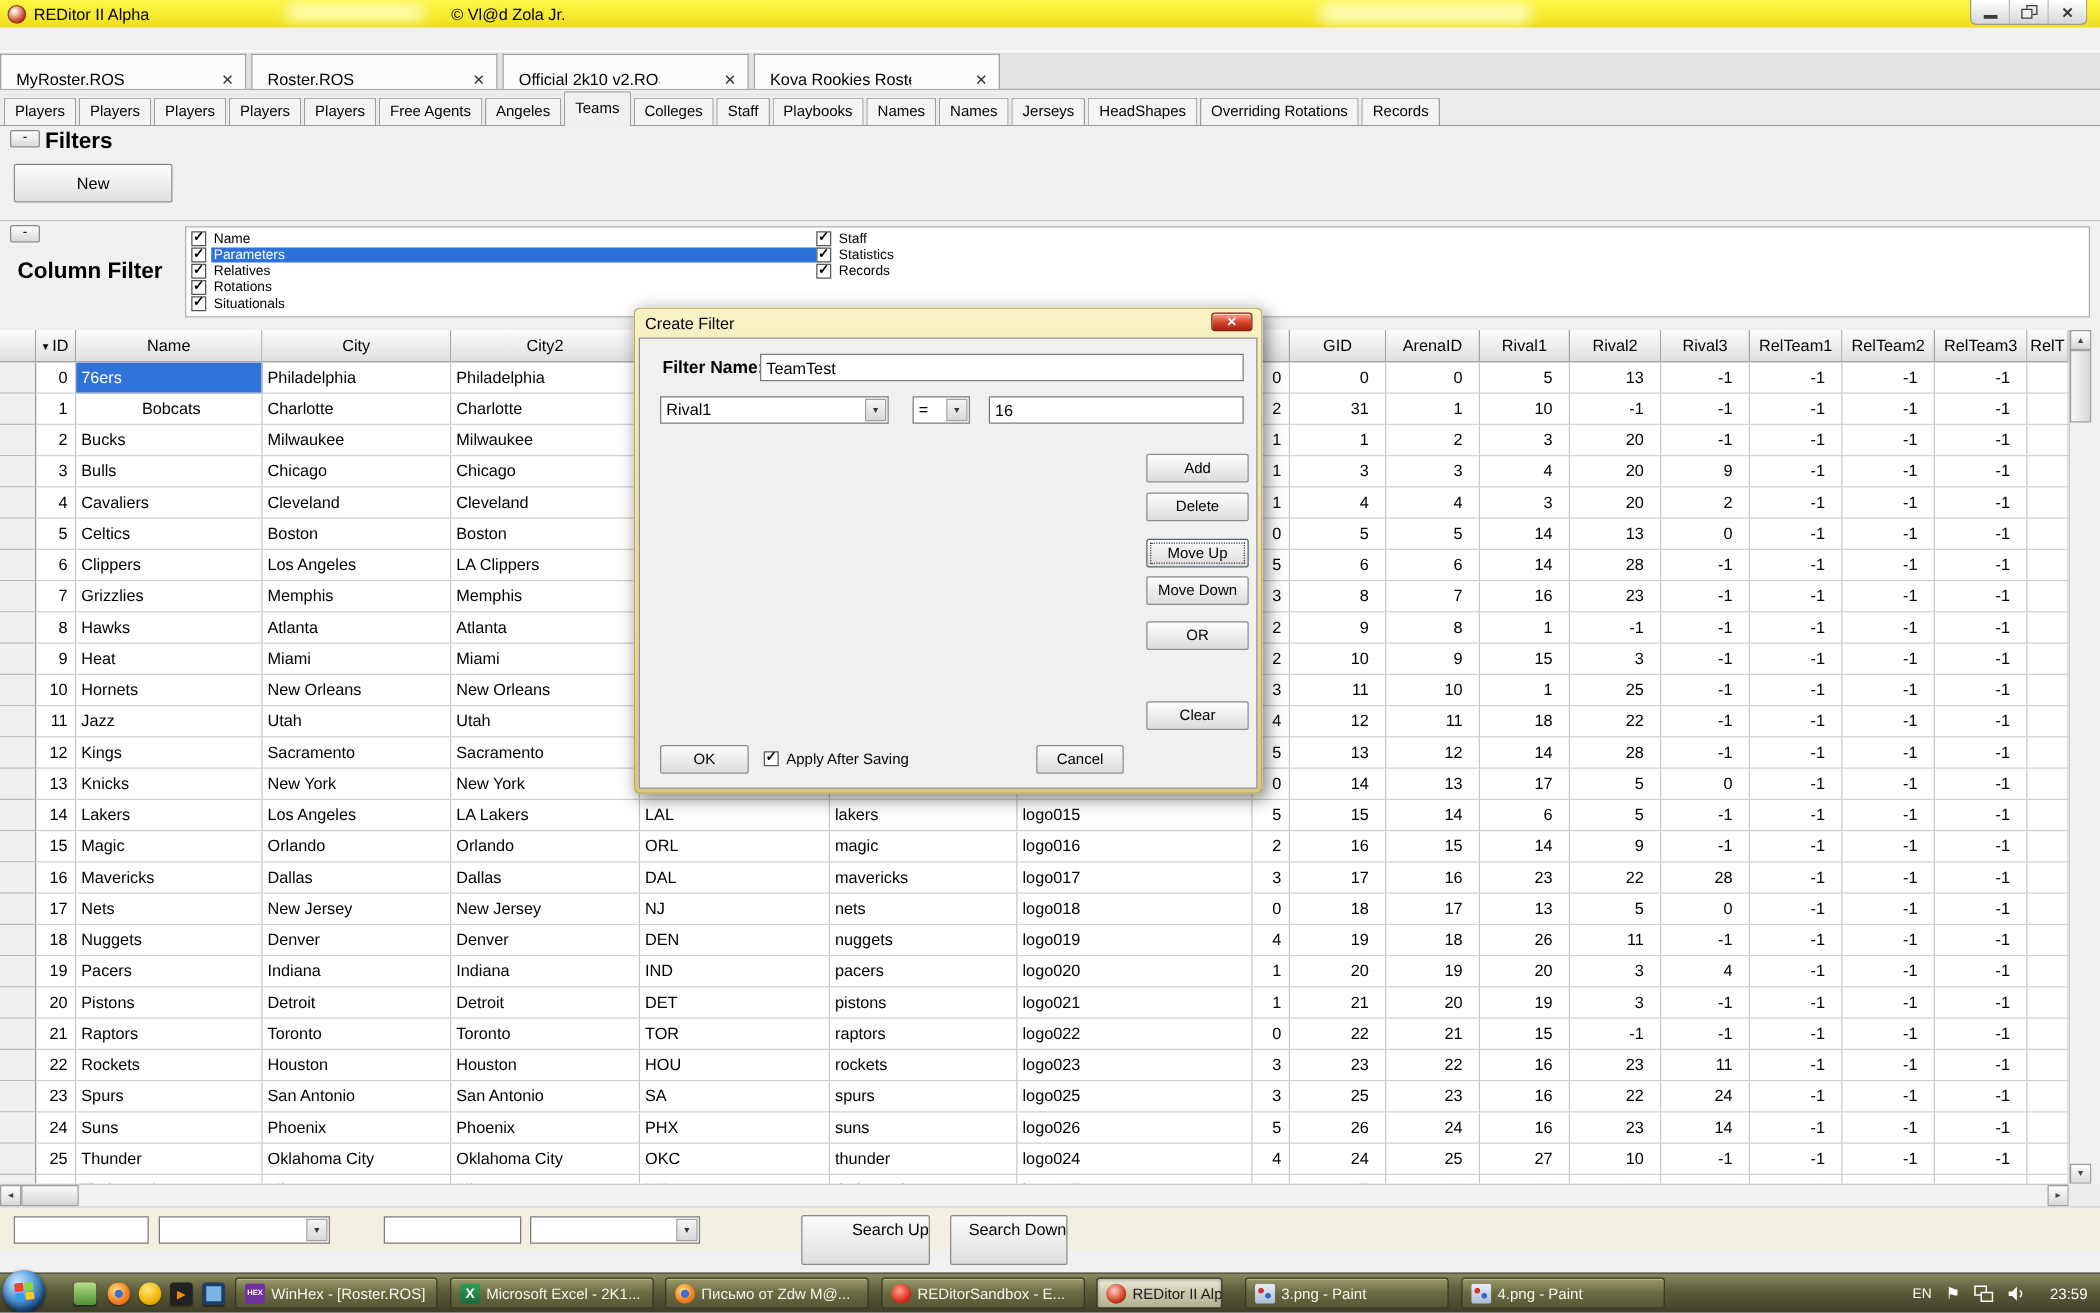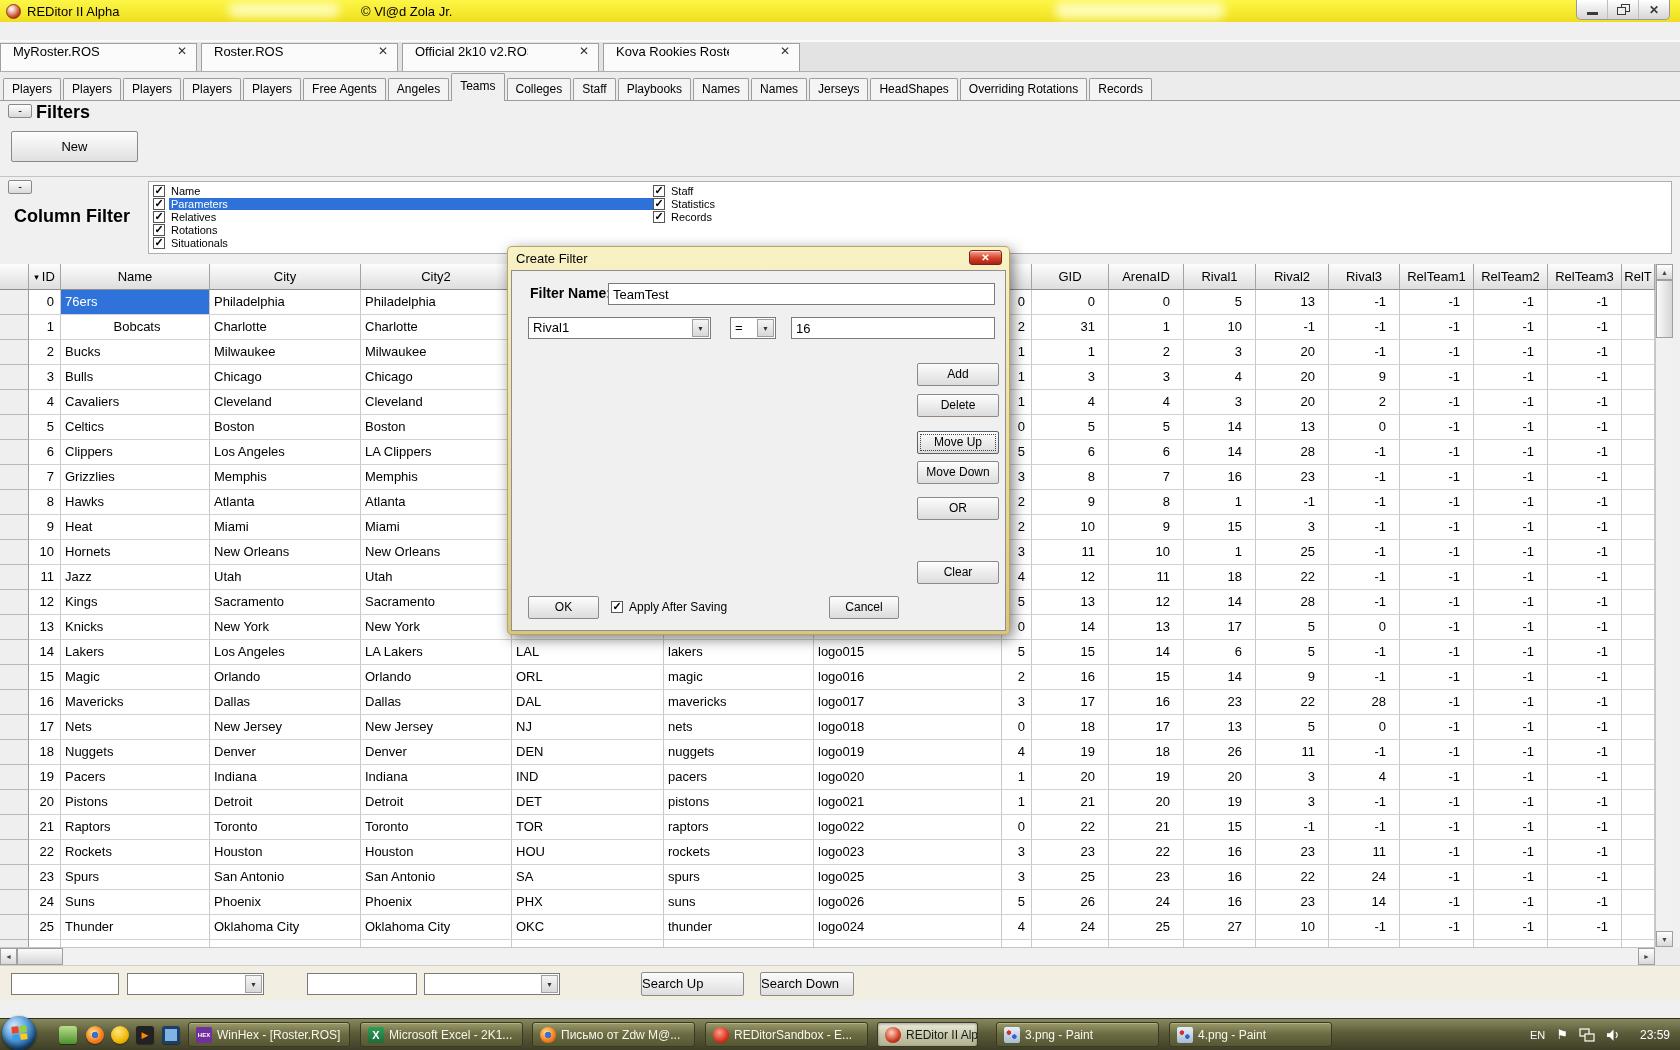--- a/index.html
+++ b/index.html
@@ -33,21 +33,21 @@
   
   .menubar{position:absolute;left:0;top:40px;width:100%;height:20px;
            background:linear-gradient(#f8fafc,#e9edf4);border-bottom:1px solid #d6d6d6;
            display:flex;align-items:center;padding-left:4px;box-sizing:border-box;}
   .menu-item{font-size:13px;padding:0 10px;height:100%;display:flex;align-items:center;color:#222;}
 
   
   .doctabs{position:absolute;left:0;top:42px;width:100%;height:30px;background:#e3e3e3;
            border-bottom:1px solid #adadad;display:flex;align-items:flex-end;box-sizing:border-box;}
   .doctab{width:197px;height:28px;background:#fbfbfb;border:1px solid #a0a0a0;border-bottom:none;
-          margin-right:4px;display:flex;align-items:flex-start;font-size:13px;
+          margin-right:4px;display:flex;align-items:flex-end;font-size:13px;
           padding:0 9px 0 12px;box-sizing:border-box;gap:45px;}
   .doctab-label{flex:1;overflow:hidden;white-space:nowrap;}
   .tab-close{font-size:12px;color:#333;margin-left:6px;}
 
   
   .cattabs{position:absolute;left:0;top:72px;width:100%;height:29px;background:#ececec;
            border-bottom:1px solid #9d9d9d;display:flex;align-items:flex-end;padding-left:3px;box-sizing:border-box;}
   .cattab{height:21px;line-height:21px;padding:0 8px;background:#f4f4f4;border:1px solid #9d9d9d;
           border-bottom:none;margin-right:2px;font-size:12px;border-radius:2px 2px 0 0;white-space:nowrap;}
   .cattab.active{position:relative;bottom:-1px;height:27px;line-height:25px;background:#f0f0f0;z-index:2;}
@@ -144,22 +144,22 @@
   #btn-movedown{left:405px;top:190px;} #btn-or{left:405px;top:226px;} #btn-clear{left:405px;top:290px;}
   #btn-ok{left:16px;top:325px;width:71px;} #btn-cancel{left:317px;top:325px;width:70px;}
   .dlg-apply{position:absolute;left:99px;top:329px;display:flex;gap:6px;align-items:center;font-size:12px;}
 
   
   .search-band{position:absolute;left:0;top:965px;width:100%;height:35px;background:#f2efe2;
                border-top:1px solid #cfcfcf;box-sizing:border-box;}
   .search-band .tbox{position:absolute;top:7px;height:22px;}
   #sin1{left:11px;width:108px;} #sin2{left:307px;width:110px;}
   #scombo1{left:127px;top:7px;width:137px;height:22px;} #scombo2{left:424px;top:7px;width:136px;height:22px;}
-  .sbtn{position:absolute;top:6px;height:24px;background:linear-gradient(#fbfbfb,#dedede);
-        border:1px solid #8a8a8a;border-radius:2px;font-size:13px;text-align:left;line-height:22px;box-sizing:border-box;}
+  .sbtn{position:absolute;top:6px;height:40px;background:linear-gradient(#fbfbfb,#dedede);
+        border:1px solid #8a8a8a;border-radius:2px;font-size:13px;text-align:right;line-height:22px;box-sizing:border-box;}
   #search-up{left:641px;width:103px;} #search-down{left:760px;width:94px;}
 
   
   .statusbar{position:absolute;left:0;top:1000px;width:100%;height:18px;background:#f0f0f0;font-size:12px;}
   .status-label{position:absolute;left:4px;top:2px;}
   .spanel{position:absolute;top:1px;height:15px;border:1px solid;border-color:#9a9a9a #fff #fff #9a9a9a;
           background:#f0f0f0;font-size:11px;line-height:13px;padding-left:4px;box-sizing:border-box;overflow:hidden;}
   #sp1{left:75px;width:543px;} #sp2{left:621px;width:156px;} #sp3{left:780px;width:896px;}
 
   

